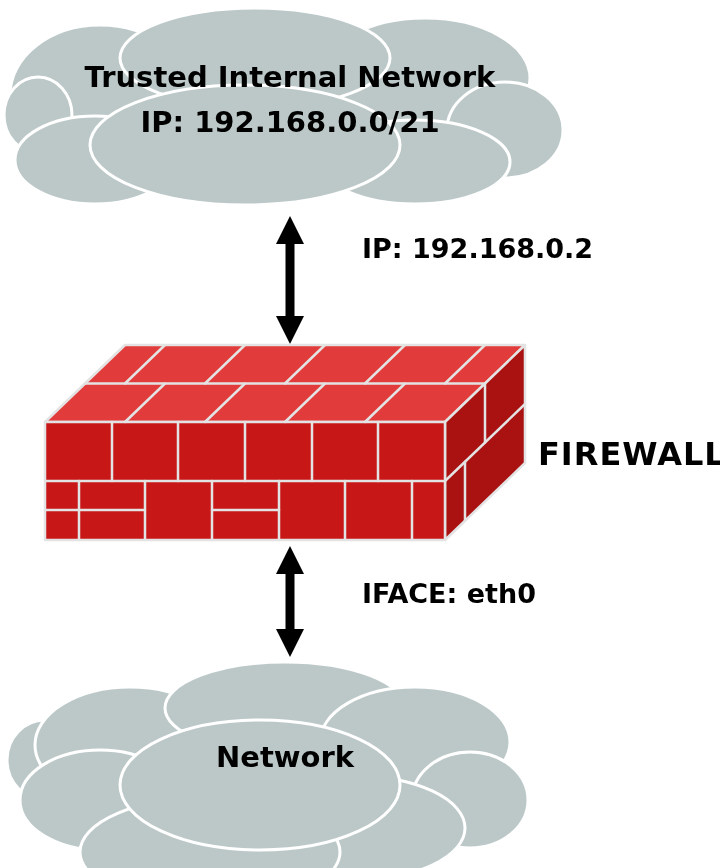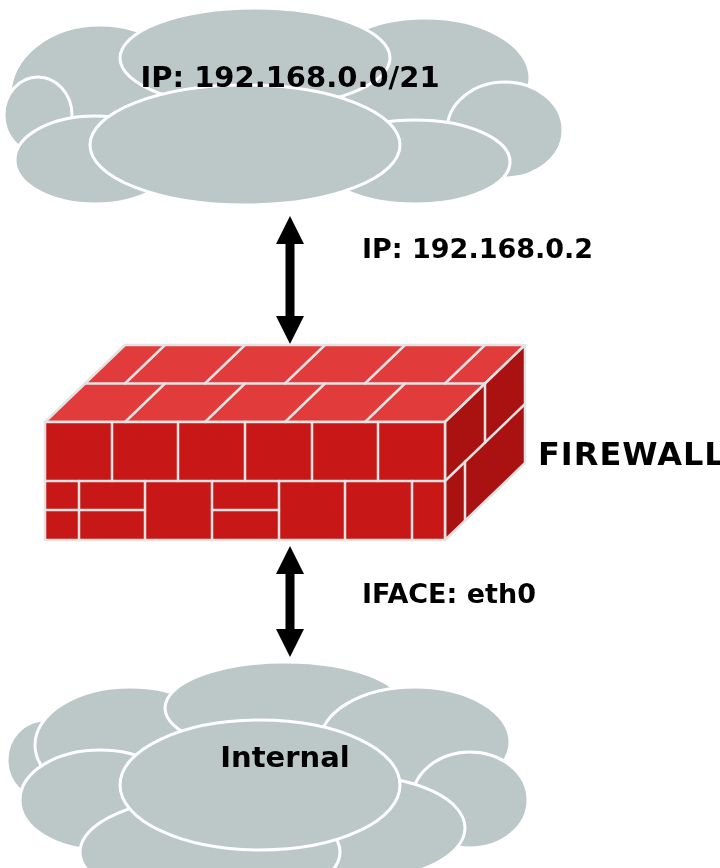--- a/index.html
+++ b/index.html
@@ -92,28 +92,29 @@
       <line x1="212" y1="481" x2="212" y2="540"></line>
       <line x1="279" y1="481" x2="279" y2="540"></line>
       <line x1="345" y1="481" x2="345" y2="540"></line>
       <line x1="412" y1="481" x2="412" y2="540"></line>
       <line x1="45" y1="510" x2="145" y2="510"></line>
       <line x1="212" y1="510" x2="279" y2="510"></line>
     </g>
   </svg>
 
   <div class="label net-title">
+    <div>Trusted Internal Network</div>
     <div>IP: 192.168.0.0/21</div>
   </div>
 
   <div class="label iface-upper">
     <div>IP: 192.168.0.2</div>
   </div>
 
   <div class="label firewall-label">FIREWALL</div>
 
   <div class="label iface-lower">
     <div>IFACE: eth0</div>
   </div>
 
-  <div class="label internet-label">Internal</div>
+  <div class="label internet-label">Network</div>
 
 </div>
 
 </body></html>

